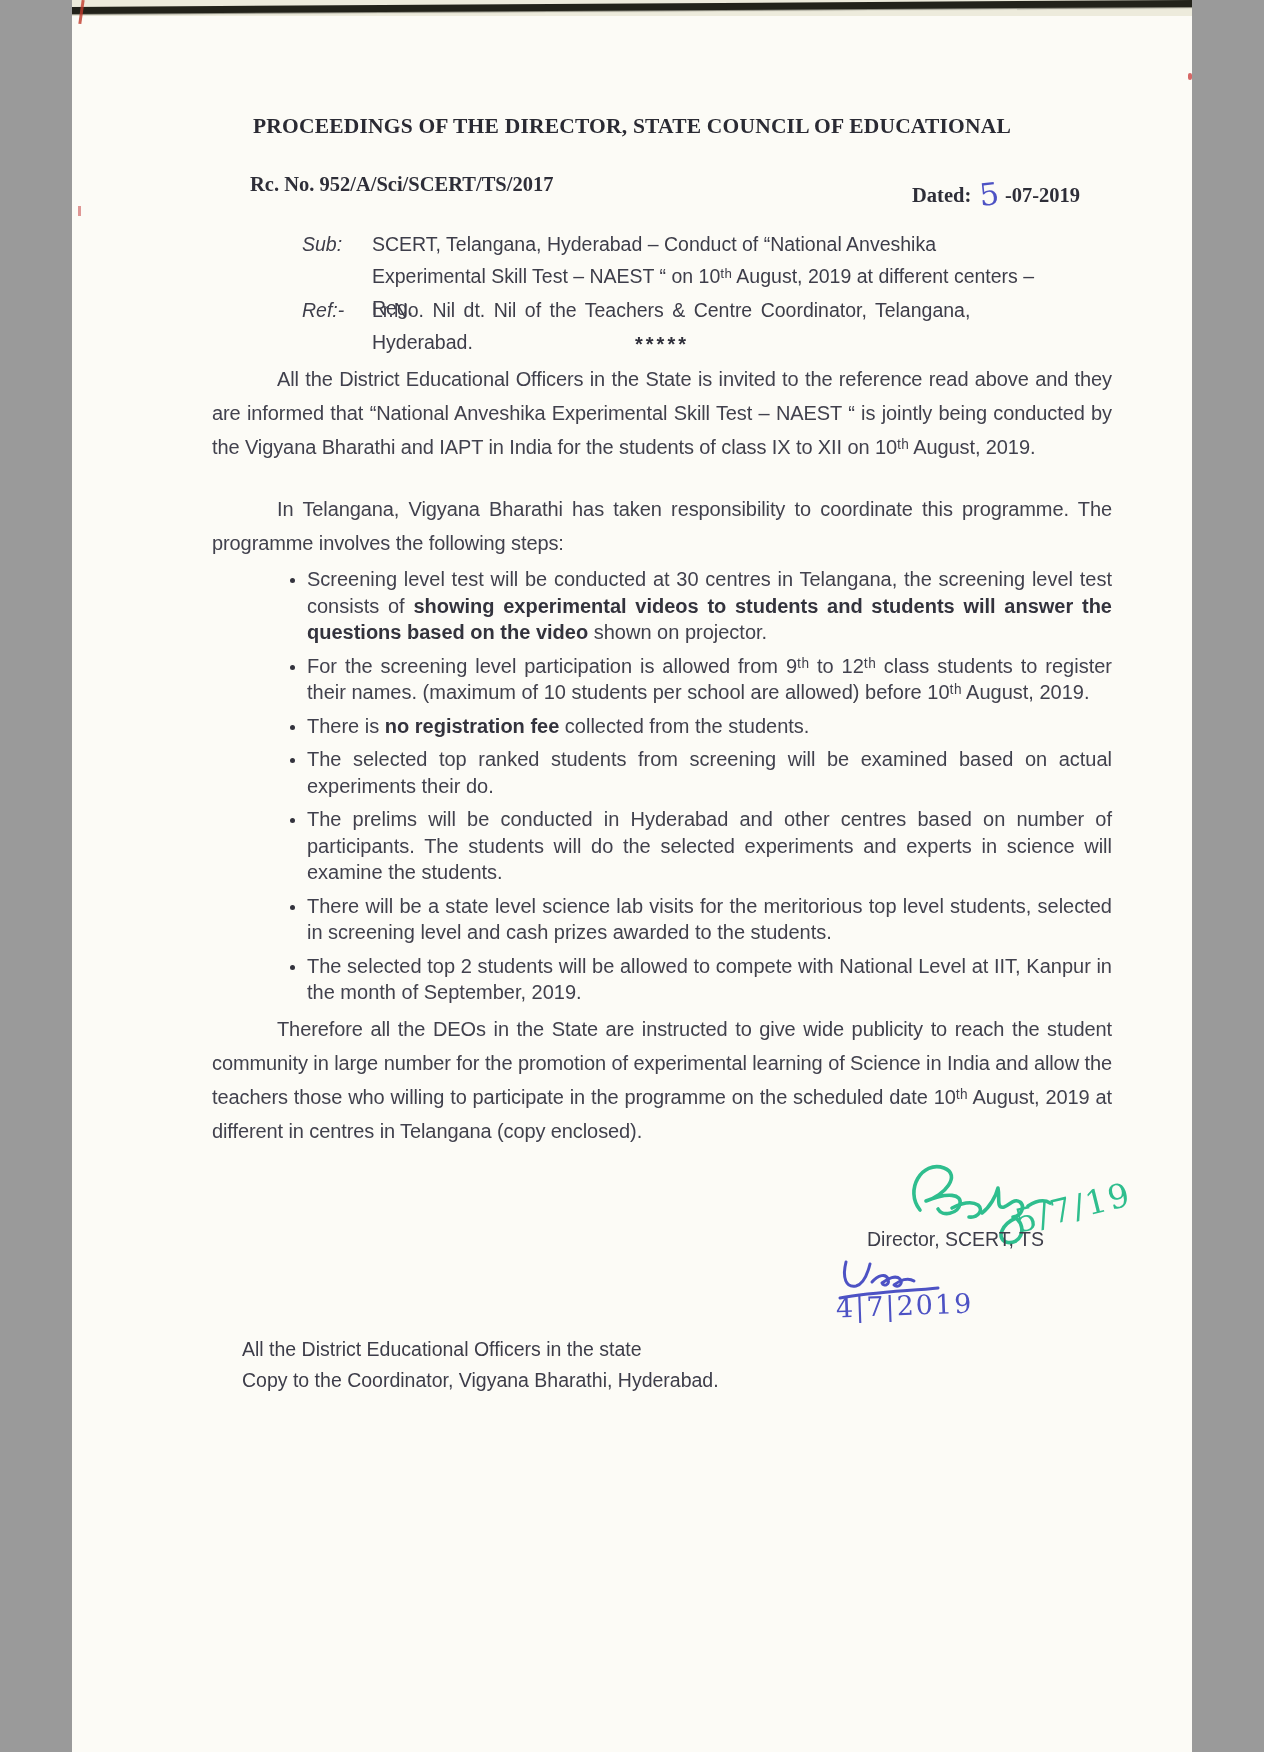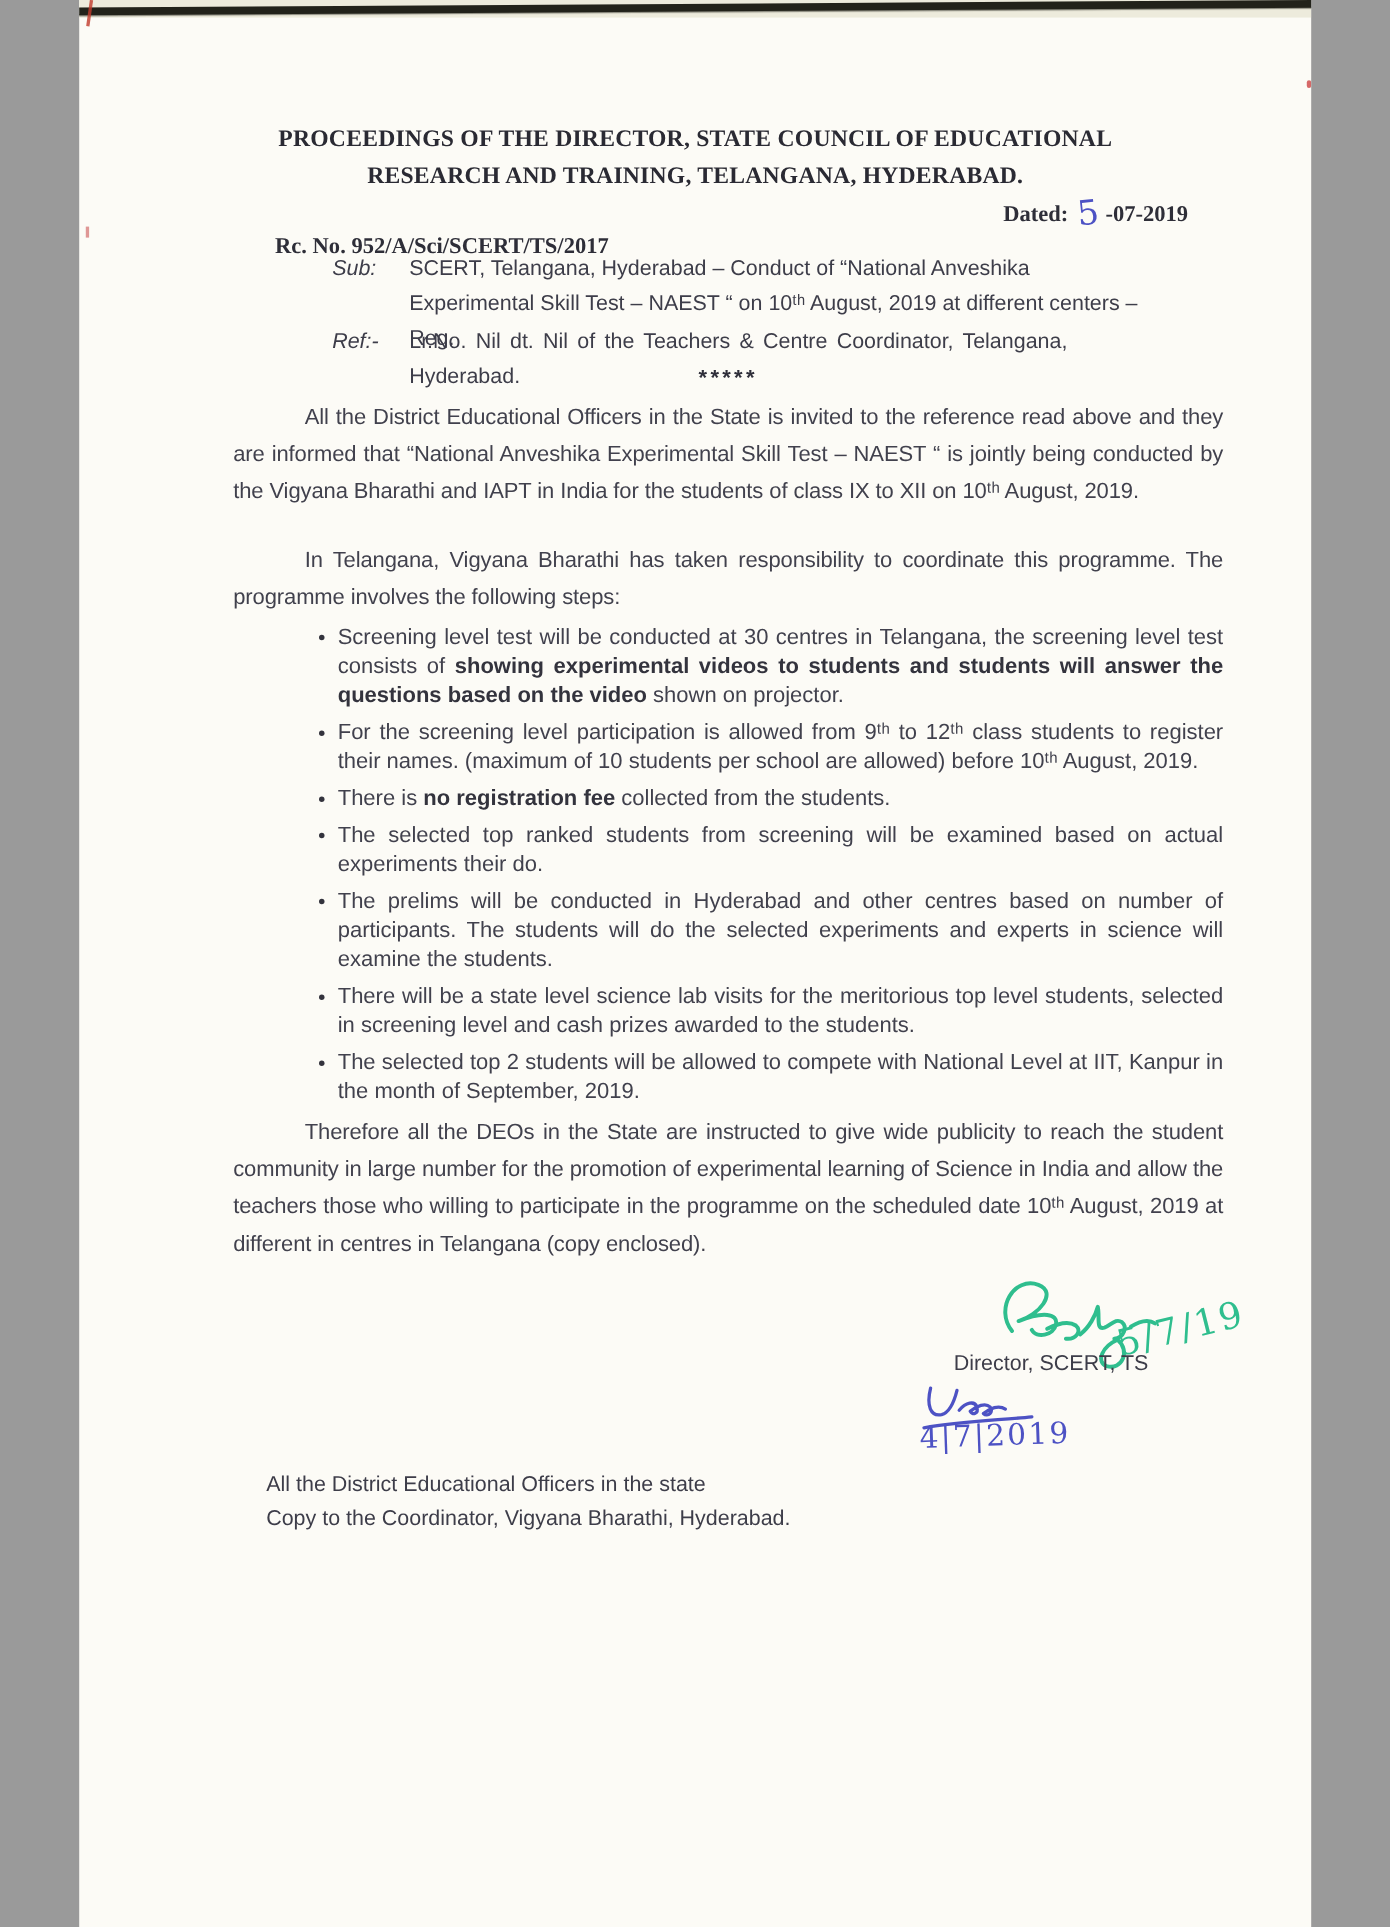--- a/index.html
+++ b/index.html
@@ -22,21 +22,21 @@
   
   .title{
     position:absolute;top:110px;left:0;width:100%;
     text-align:center;
     font-family:"Liberation Serif","DejaVu Serif",serif;
     font-weight:bold;font-size:21.5px;line-height:33px;color:#2a2a33;
     letter-spacing:.2px;
   }
   .rc-row{position:absolute;top:173px;left:178px;width:900px;
     font-family:"Liberation Serif","DejaVu Serif",serif;font-weight:bold;font-size:20.5px;color:#2e2e38;}
-  .rc-no{position:absolute;left:0;top:0;margin-top:40px;}
+  .rc-no{position:absolute;left:0;top:0;}
   .dated{position:absolute;left:662px;top:0;white-space:nowrap;}
   .hand-day{
     display:inline-block;color:#4d52c4;font-size:31px;font-weight:400;
     font-family:"DejaVu Serif",serif;transform:rotate(-6deg) translateY(3px);
     margin:0 6px 0 8px;
   }
 
   
   .labelled{position:absolute;left:230px;font-size:19.5px;line-height:32px;color:#3d3d49;}
   .labelled .lbl{position:absolute;left:0;top:0;font-style:italic;}
@@ -92,21 +92,20 @@
 <div class="page">
 
   <div class="scan-top-strip"></div>
   <div class="scan-top-line"></div>
   <div class="red-tick-tl"></div>
   <div class="red-dot-r"></div>
   <div class="red-tick-l"></div>
 
   <div class="title">
     <div>PROCEEDINGS OF THE DIRECTOR, STATE COUNCIL OF EDUCATIONAL</div>
-    <div>RESEARCH AND TRAINING, TELANGANA, HYDERABAD.</div>
   </div>
 
   <div class="rc-row">
     <span class="rc-no">Rc. No.  952/A/Sci/SCERT/TS/2017</span>
     <span class="dated"><span>Dated:</span><span class="hand-day">5</span><span>-07-2019</span></span>
   </div>
 
   <div class="labelled sub-row">
     <span class="lbl">Sub:</span>
     <div class="txt">SCERT, Telangana, Hyderabad – Conduct of “National Anveshika Experimental Skill Test – NAEST “ on 10ᵗʰ August, 2019 at different centers – Reg.</div>

